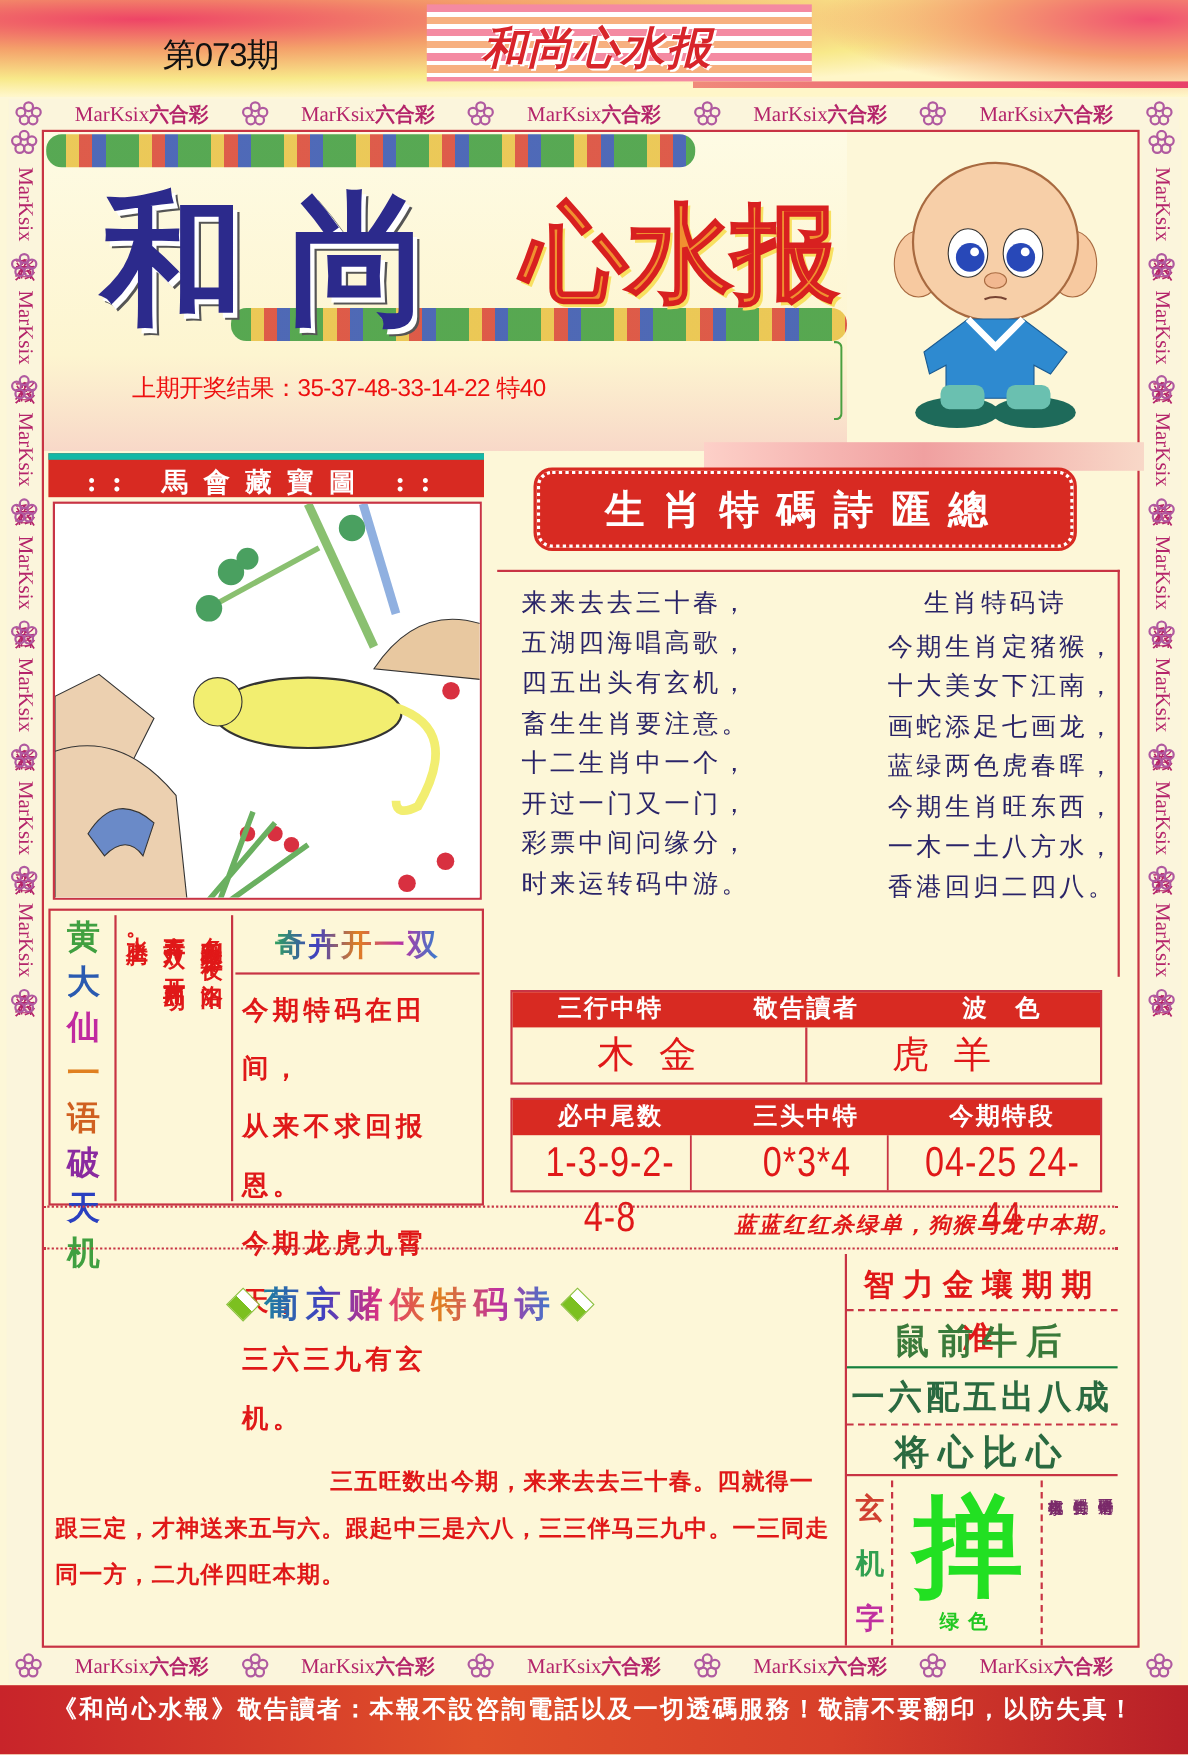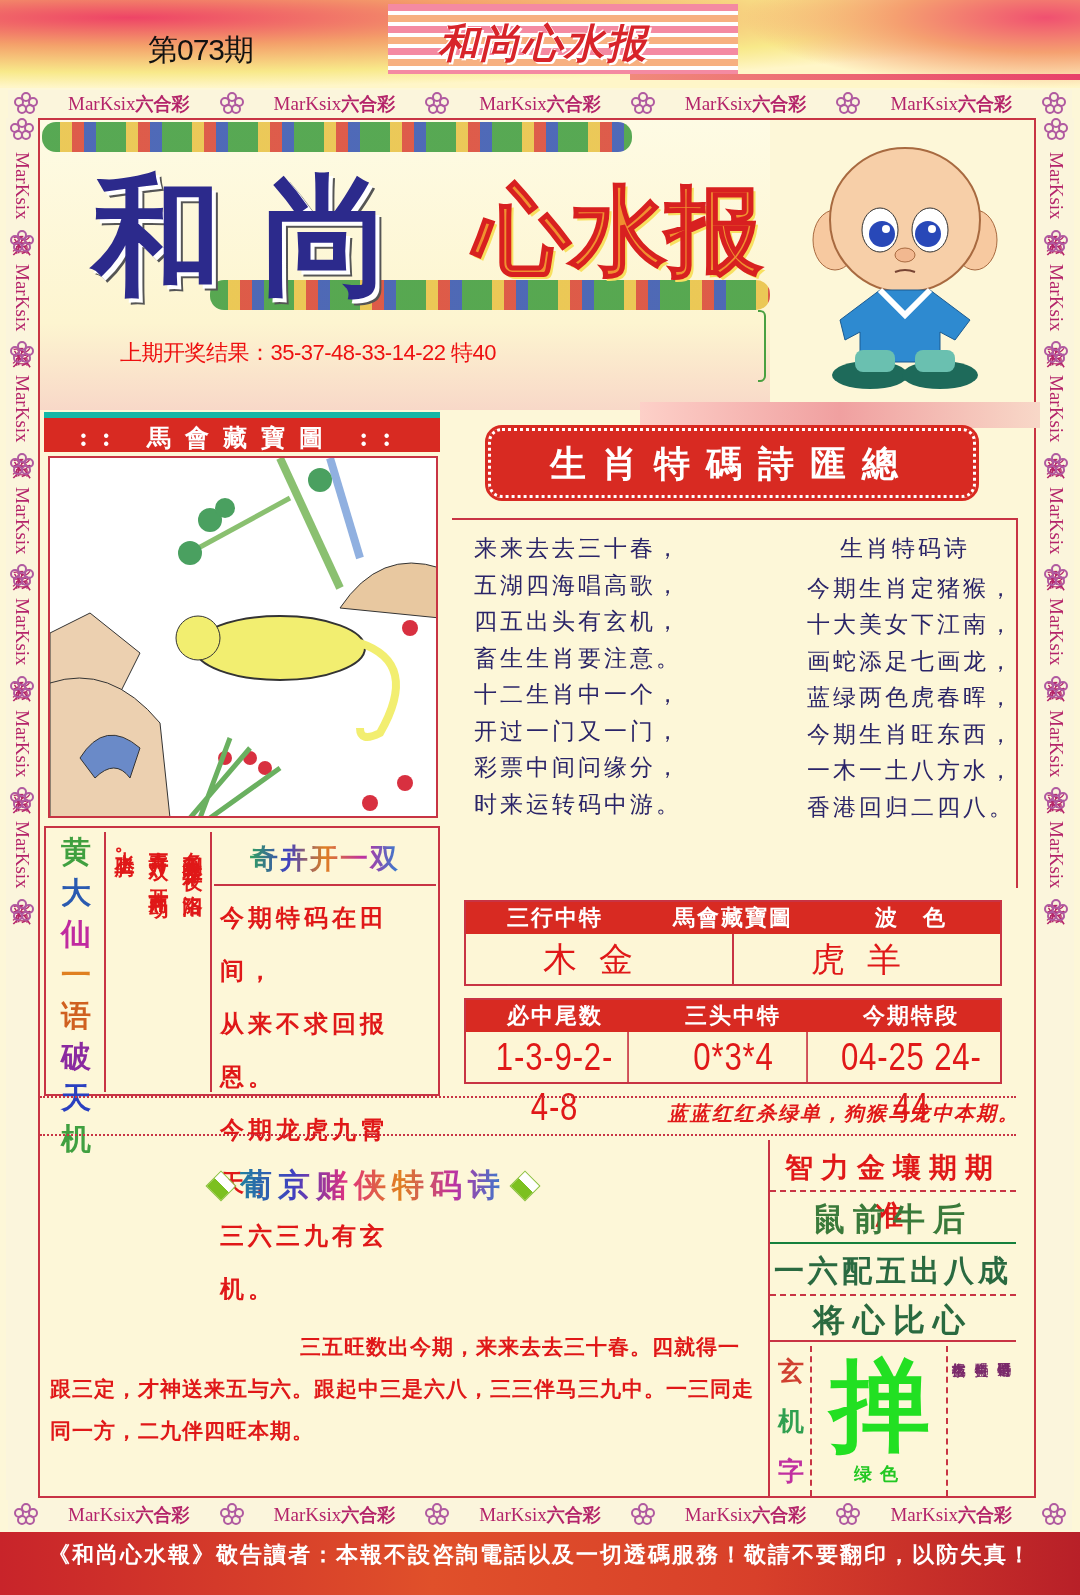--- a/index.html
+++ b/index.html
@@ -423,21 +423,21 @@
   <div>画蛇添足七画龙，</div>
   <div>蓝绿两色虎春晖，</div>
   <div>今期生肖旺东西，</div>
   <div>一木一土八方水，</div>
   <div>香港回归二四八。</div>
 </div>
 
 <div id="tbl1" class="abs tbl">
   <div class="hd">
     <div>三行中特</div>
-    <div>馬會藏寶圖</div>
+    <div>敬告讀者</div>
     <div>波　色</div>
   </div>
   <div class="bd">
     <div>木金</div>
     <div>虎羊</div>
   </div>
 </div>
 
 <div id="tbl2" class="abs tbl">
   <div class="hd">

